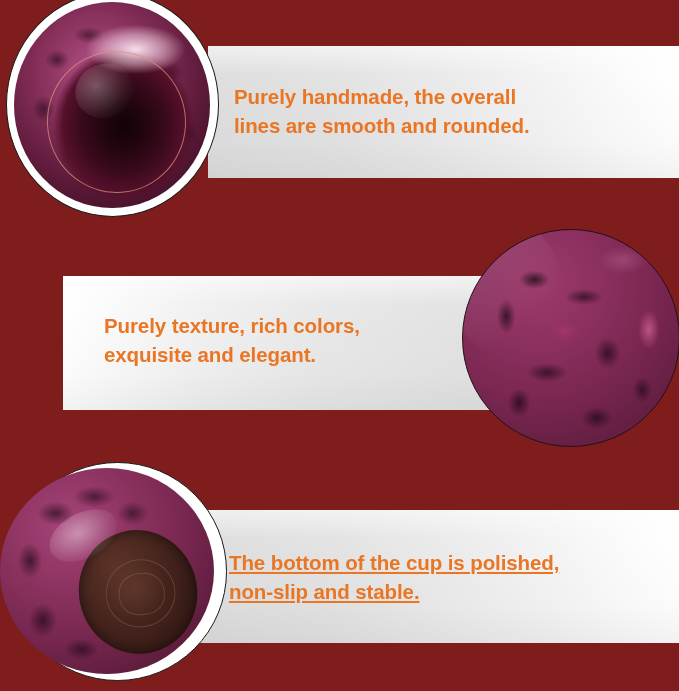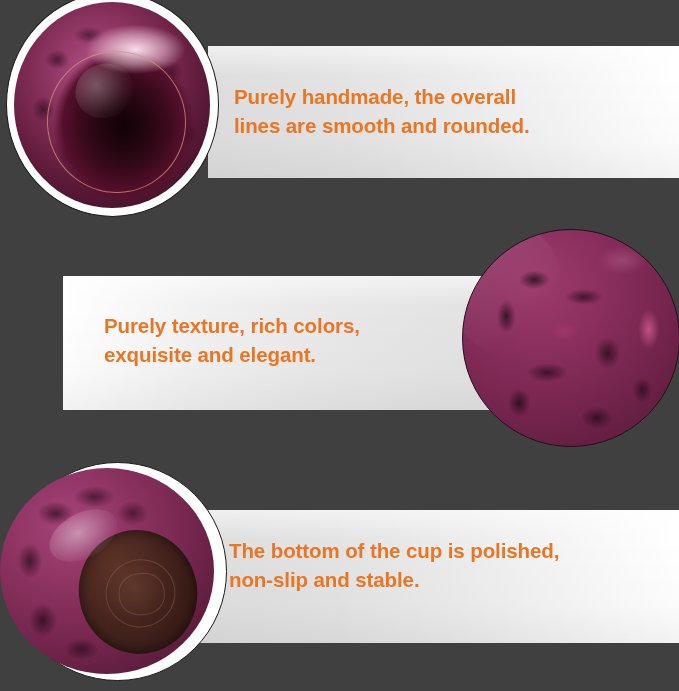--- a/index.html
+++ b/index.html
@@ -4,21 +4,21 @@
 <title>Product Feature Infographic</title>
 <style>
   html,body{margin:0;padding:0;}
   body{
     width:679px;height:691px;
     background:#ffffff;
     font-family:"Liberation Sans","DejaVu Sans",sans-serif;
     overflow:hidden;
     position:relative;
   }
-  .canvas{position:absolute;left:0;top:0;width:679px;height:691px;background:#404040;overflow:hidden;}
+  .canvas{position:absolute;left:0;top:0;width:679px;height:691px;background:#7f1d1d;overflow:hidden;}
 
   
   .banner{position:absolute;}
   .banner-right{ 
     background:linear-gradient(90deg,#dededf 0%,#e3e3e4 28%,#ebebec 52%,#f4f4f5 74%,#fbfbfb 89%,#ffffff 100%);
   }
   .banner-left{ 
     background:linear-gradient(90deg,#ffffff 0%,#fafafa 10%,#f1f1f2 28%,#e9e9ea 52%,#e4e4e5 78%,#e1e1e2 100%);
   }
   .banner-shade{ 
@@ -187,17 +187,17 @@
 
     <div class="ring" style="left:8px;top:462px;width:219px;height:219px;"></div>
 
     <div class="photo cup-bottom" style="left:0px;top:468px;width:214px;height:206px;">
       <div class="cup-bottom-foot">
         <div class="cup-bottom-seal"></div>
       </div>
       <div class="cup-bottom-shine"></div>
     </div>
 
-    <div class="caption" style="left:229px;top:536px;width:448px;">The bottom of the cup is polished,
+    <div class="caption" style="left:229px;top:548px;width:448px;text-decoration:underline;">The bottom of the cup is polished,
 non-slip and stable.</div>
   </div>
 
 </div>
 
 </body></html>

